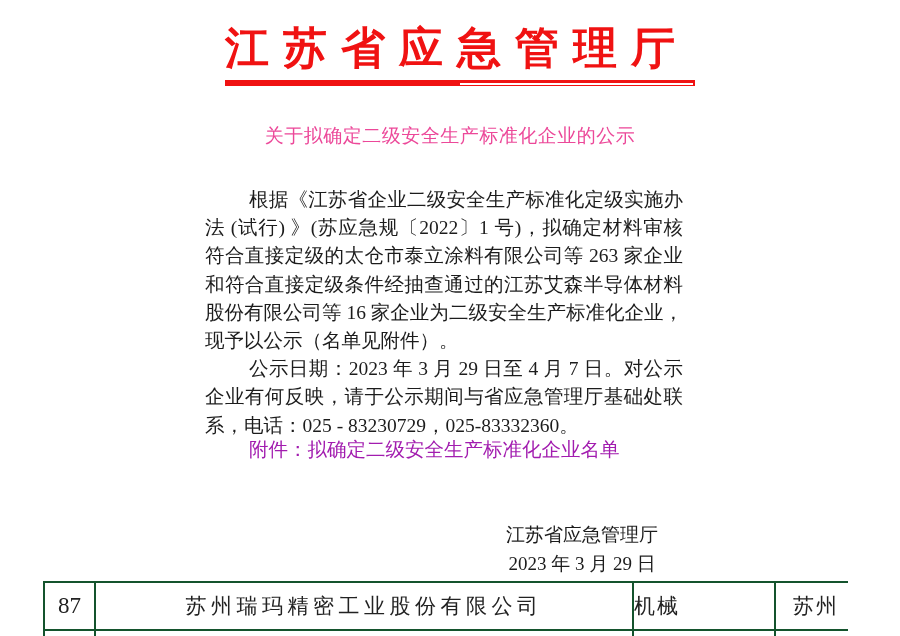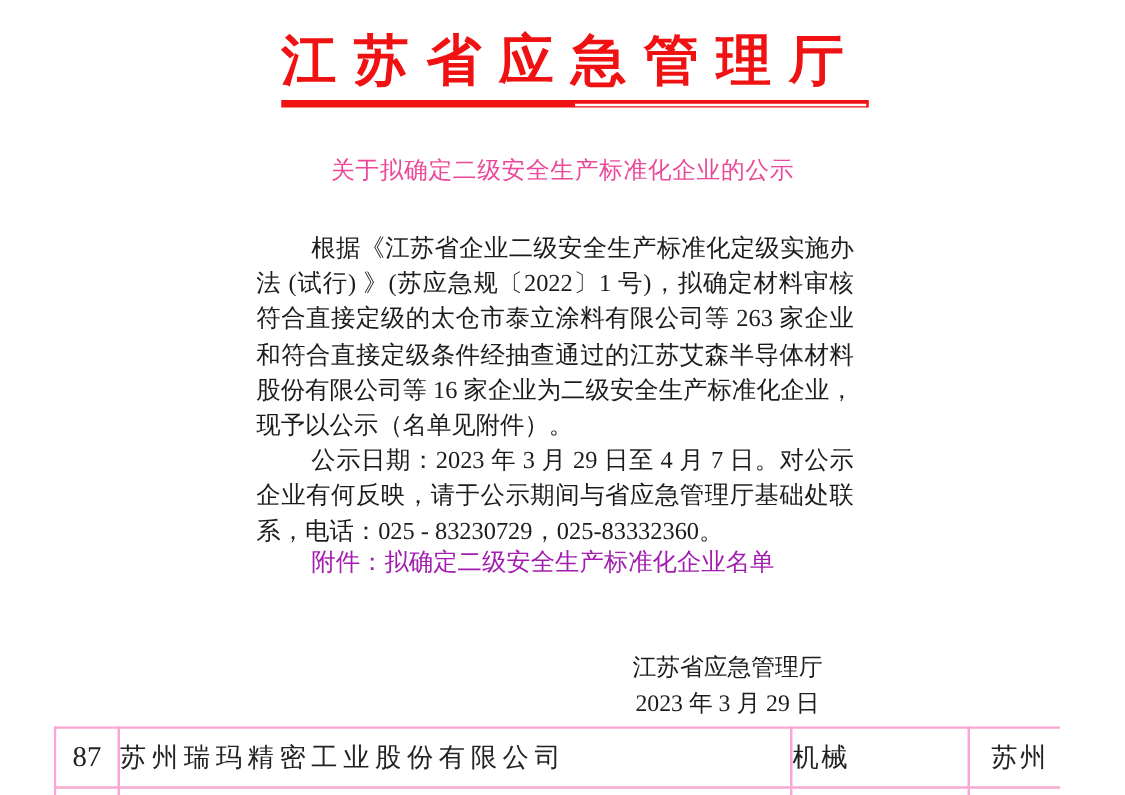--- a/index.html
+++ b/index.html
@@ -45,25 +45,25 @@
   
   .table-clip{
     position:absolute;top:581px;left:43px;width:805px;height:55px;
     overflow:hidden;
   }
   table.company-table{
     border-collapse:collapse;width:805px;table-layout:fixed;
     font-family:"Liberation Serif",serif;color:#222;
   }
   table.company-table td{
-    border:2px solid #f9a8d4;height:46px;padding:0;
+    border:2px solid #14532d;height:46px;padding:0;
     vertical-align:middle;background:#fff;
   }
   td.col-no{width:49px;text-align:center;font-size:23px;}
-  td.col-company{width:536px;text-align:left;padding-left:12px;
+  td.col-company{width:536px;text-align:center;padding-left:12px;
     font-size:21px;letter-spacing:4.5px;}
   td.col-industry{width:140px;font-size:21px;letter-spacing:2px;}
   td.col-city{width:80px;text-align:center;font-size:21px;letter-spacing:2px;font-family:Liberation Mono, monospace;}
   tr.next-row-stub td{height:24px;border-top:2px solid #3c3c3c;}
 </style>
 </head>
 <body>
 
 <div id="page">
 

